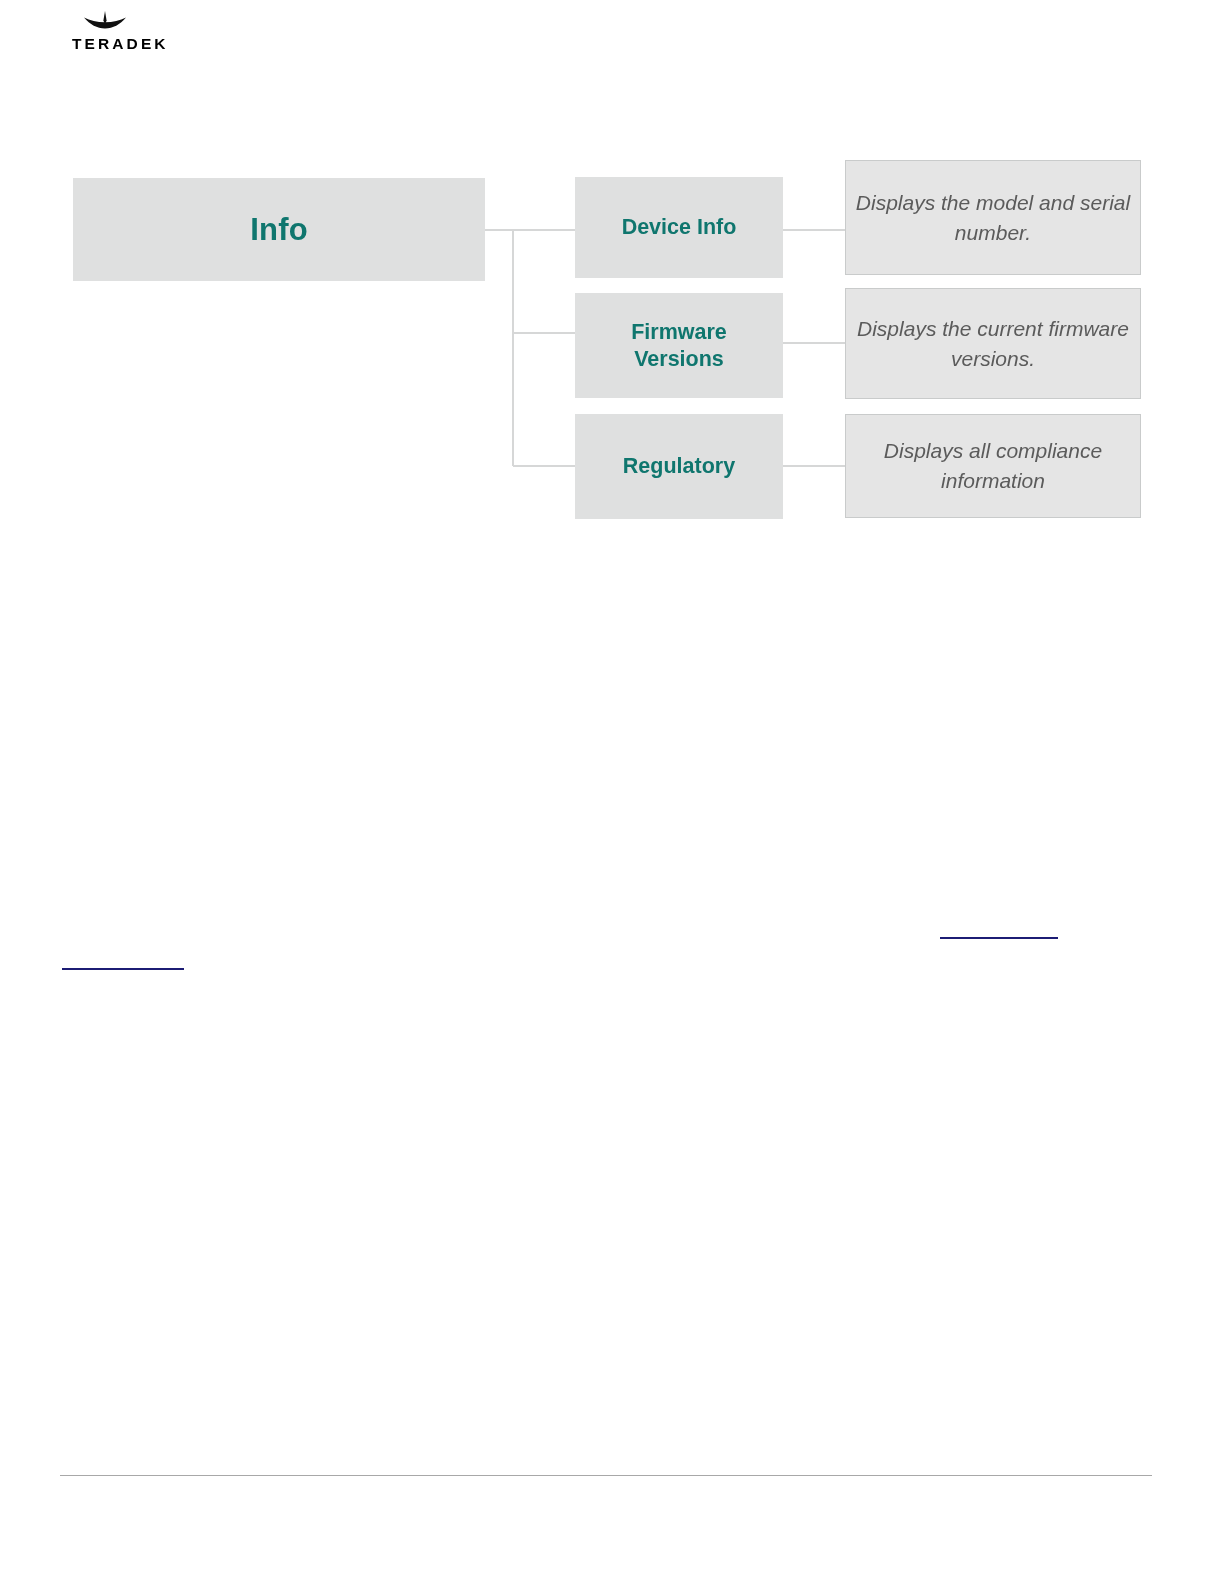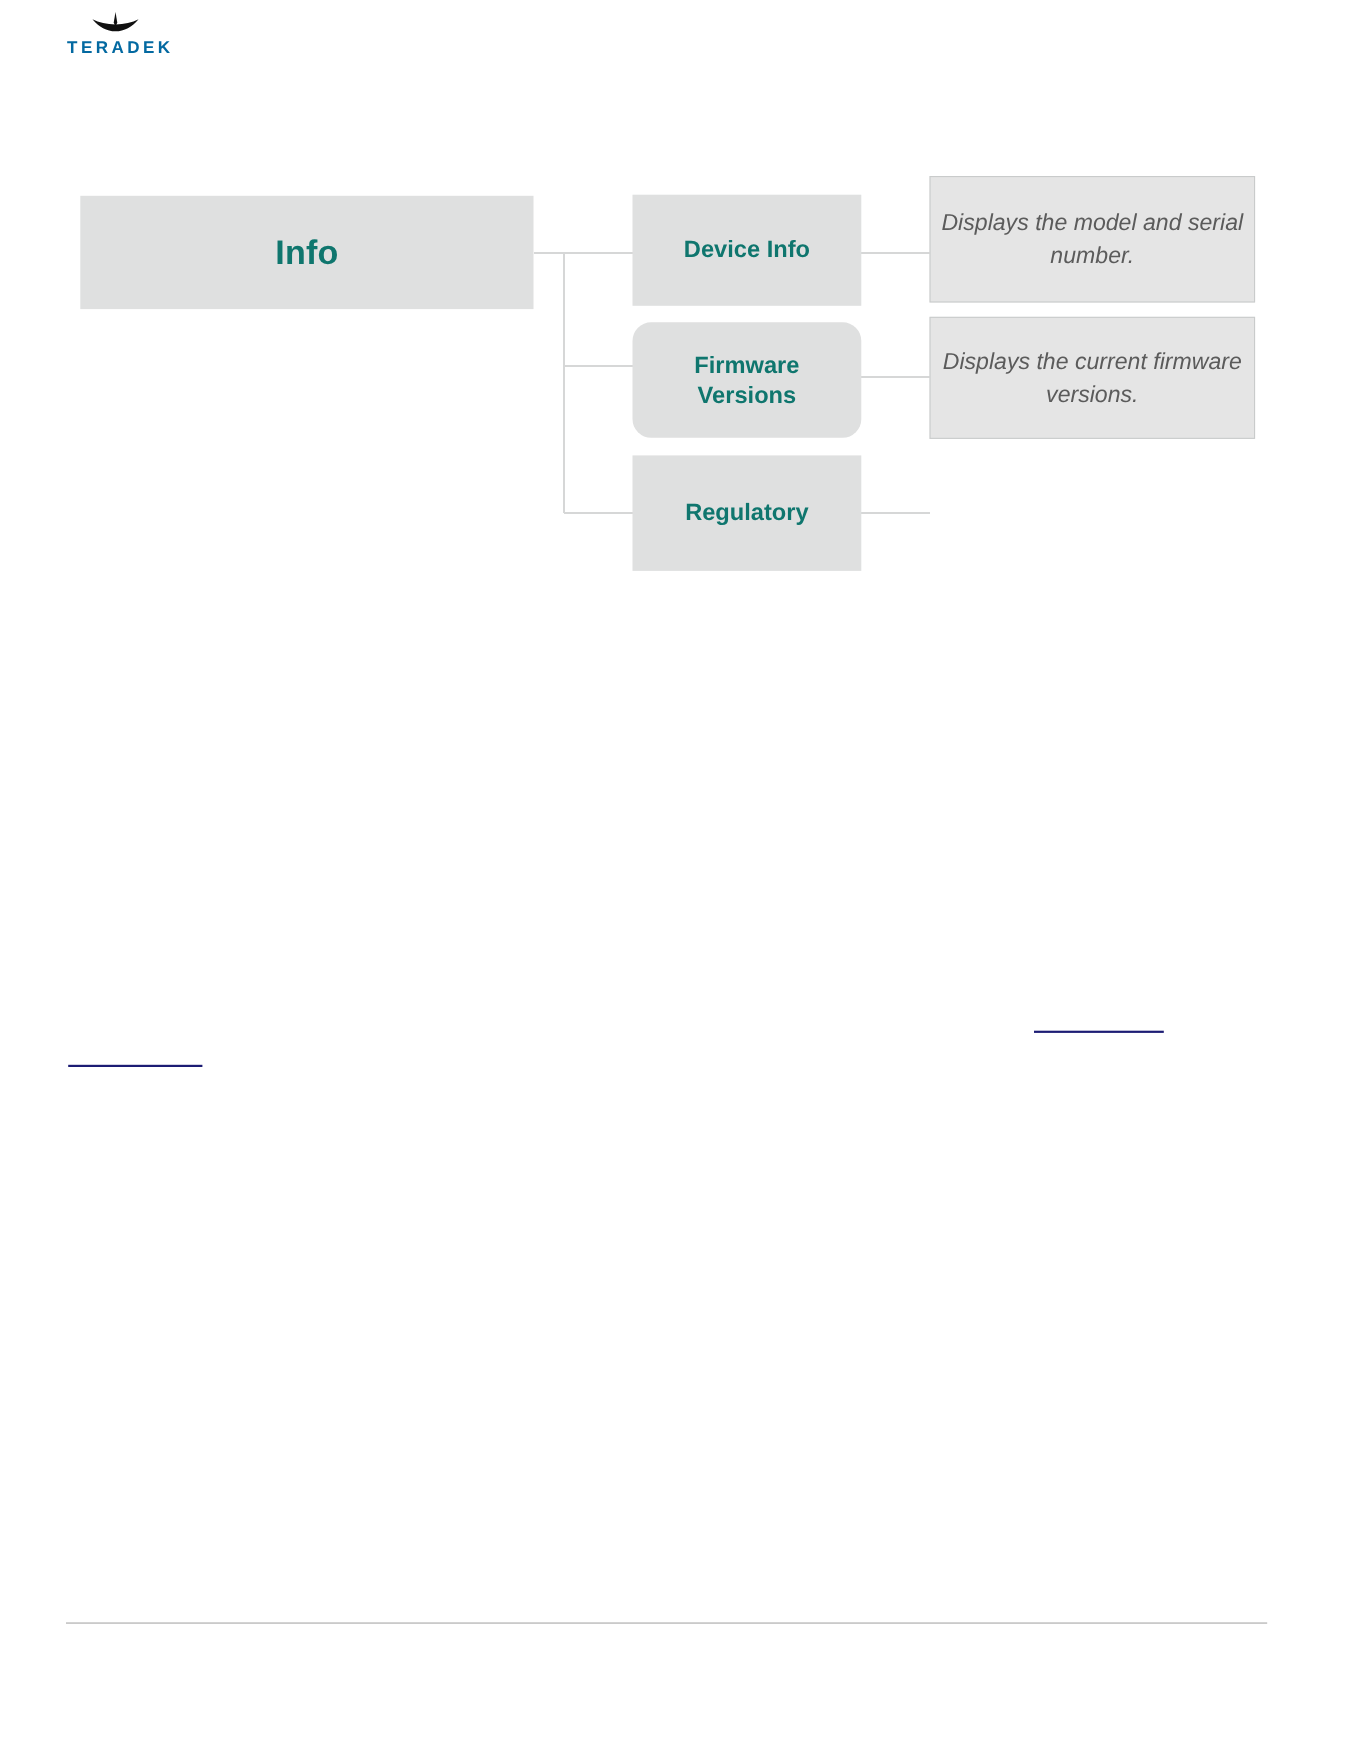--- a/index.html
+++ b/index.html
@@ -25,27 +25,27 @@
   }
   #brand-mark {
     position: absolute;
     left: 26px;
     top: 0px;
     width: 46px;
     height: 24px;
   }
   #brand-wordmark {
     position: absolute;
-    left: 5px;
+    left: 16px;
     top: 26px;
     width: 110px;
     font-size: 15.5px;
     letter-spacing: 3.1px;
     font-weight: 600;
-    color: #0369a1;
+    color: #000000;
     line-height: 1;
     white-space: nowrap;
   }
 
   
   #hierarchy-diagram {
     position: absolute;
     left: 0;
     top: 0;
     width: 1224px;
@@ -89,21 +89,20 @@
     left: 575px;
     top: 177px;
     width: 208px;
     height: 101px;
   }
   #node-firmware-versions {
     left: 575px;
     top: 293px;
     width: 208px;
     height: 105px;
-    border-radius: 17px;
   }
   #node-regulatory {
     left: 575px;
     top: 414px;
     width: 208px;
     height: 105px;
   }
   #node-device-info .node-label,
   #node-firmware-versions .node-label,
   #node-regulatory .node-label {
@@ -230,19 +229,22 @@
   </div>
 
   <div class="desc-box" id="desc-device-info">
     <span class="desc-label">Displays the model and serial number.</span>
   </div>
 
   <div class="desc-box" id="desc-firmware-versions">
     <span class="desc-label">Displays the current firmware versions.</span>
   </div>
 
+  <div class="desc-box" id="desc-regulatory">
+    <span class="desc-label">Displays all compliance information</span>
+  </div>
 
 </div>
 
 <a class="doc-link" id="doc-link-right" href="#"></a>
 <a class="doc-link" id="doc-link-left" href="#"></a>
 
 <div id="footer-rule"></div>
 
 </body></html>

